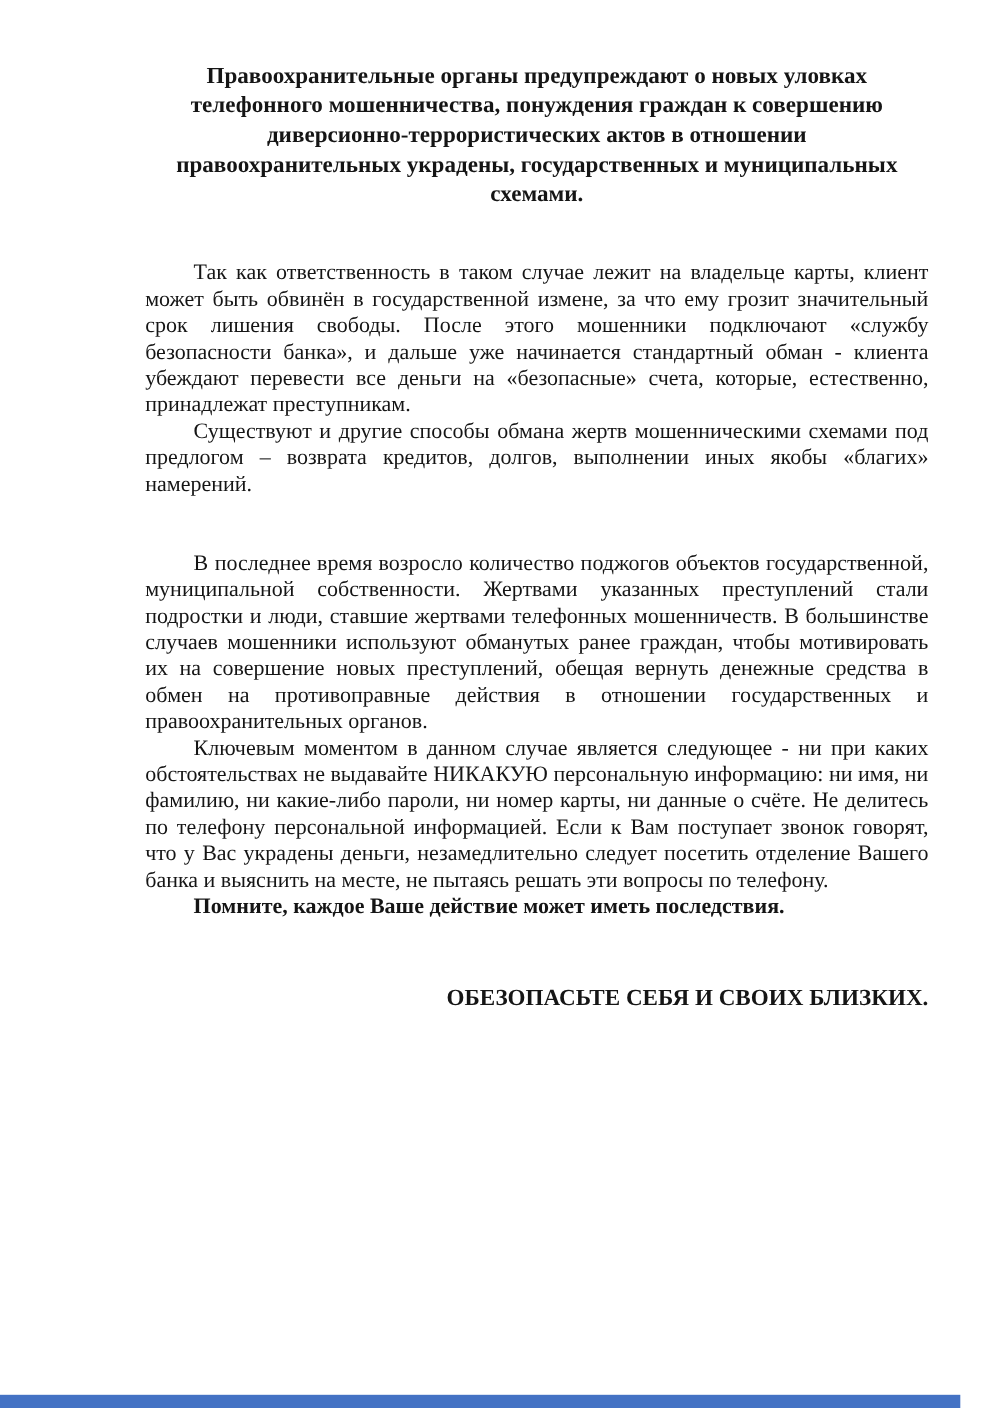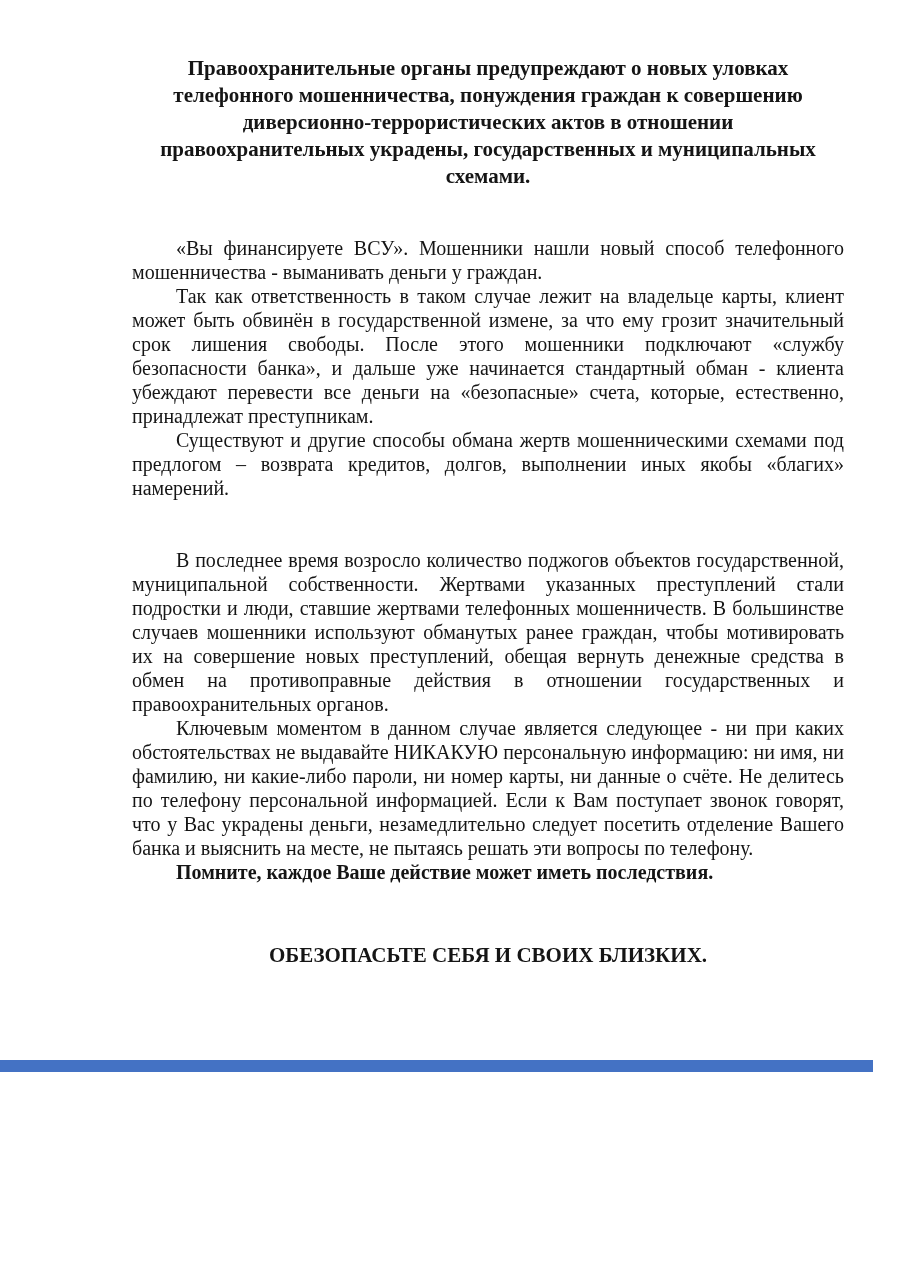--- a/index.html
+++ b/index.html
@@ -1,19 +1,19 @@
 <!DOCTYPE html>
 <html lang="ru"><head>
 <meta charset="utf-8">
 <style>
   html, body { margin: 0; padding: 0; background: #ffffff; }
   .page {
     position: relative;
     width: 905px;
-    height: 1072px;
+    height: 1280px;
     background: #ffffff;
     overflow: hidden;
     font-family: "Liberation Serif", "DejaVu Serif", serif;
     color: #151515;
   }
   .content {
     position: absolute;
     left: 132px;
     top: 0;
     width: 712px;
@@ -40,21 +40,21 @@
   .reminder {
     margin: 0;
     text-indent: 44px;
     font-weight: bold;
   }
   .slogan {
     margin-top: 58px;
     font-size: 21px;
     line-height: 27px;
     font-weight: bold;
-    text-align: center;
+    text-align: right;
   }
   .bottom-bar {
     position: absolute;
     left: 0;
     bottom: 0;
     width: 873px;
     height: 12px;
   }
 </style>
 </head>
@@ -65,21 +65,20 @@
 
     <h1 class="doc-title">
       <span class="title-line">Правоохранительные органы предупреждают о новых уловках</span>
       <span class="title-line">телефонного мошенничества, понуждения граждан к совершению</span>
       <span class="title-line">диверсионно-террористических актов в отношении</span>
       <span class="title-line">правоохранительных украдены, государственных и муниципальных</span>
       <span class="title-line">схемами.</span>
     </h1>
 
     <div class="doc-body">
-      <p class="para">«Вы финансируете ВСУ». Мошенники нашли новый способ телефонного мошенничества - выманивать деньги у граждан.</p>
       <p class="para">Так как ответственность в таком случае лежит на владельце карты, клиент может быть обвинён в государственной измене, за что ему грозит значительный срок лишения свободы. После этого мошенники подключают «службу безопасности банка», и дальше уже начинается стандартный обман - клиента убеждают перевести все деньги на «безопасные» счета, которые, естественно, принадлежат преступникам.</p>
       <p class="para">Существуют и другие способы обмана жертв мошенническими схемами под предлогом – возврата кредитов, долгов, выполнении иных якобы «благих» намерений.</p>
 
       <div class="block-gap"></div>
 
       <p class="para">В последнее время возросло количество поджогов объектов государственной, муниципальной собственности. Жертвами указанных преступлений стали подростки и люди, ставшие жертвами телефонных мошенничеств. В большинстве случаев мошенники используют обманутых ранее граждан, чтобы мотивировать их на совершение новых преступлений, обещая вернуть денежные средства в обмен на противоправные действия в отношении государственных и правоохранительных органов.</p>
       <p class="para">Ключевым моментом в данном случае является следующее - ни при каких обстоятельствах не выдавайте НИКАКУЮ персональную информацию: ни имя, ни фамилию, ни какие-либо пароли, ни номер карты, ни данные о счёте. Не делитесь по телефону персональной информацией. Если к Вам поступает звонок говорят, что у Вас украдены деньги, незамедлительно следует посетить отделение Вашего банка и выяснить на месте, не пытаясь решать эти вопросы по телефону.</p>
       <p class="reminder">Помните, каждое Ваше действие может иметь последствия.</p>
     </div>
 

